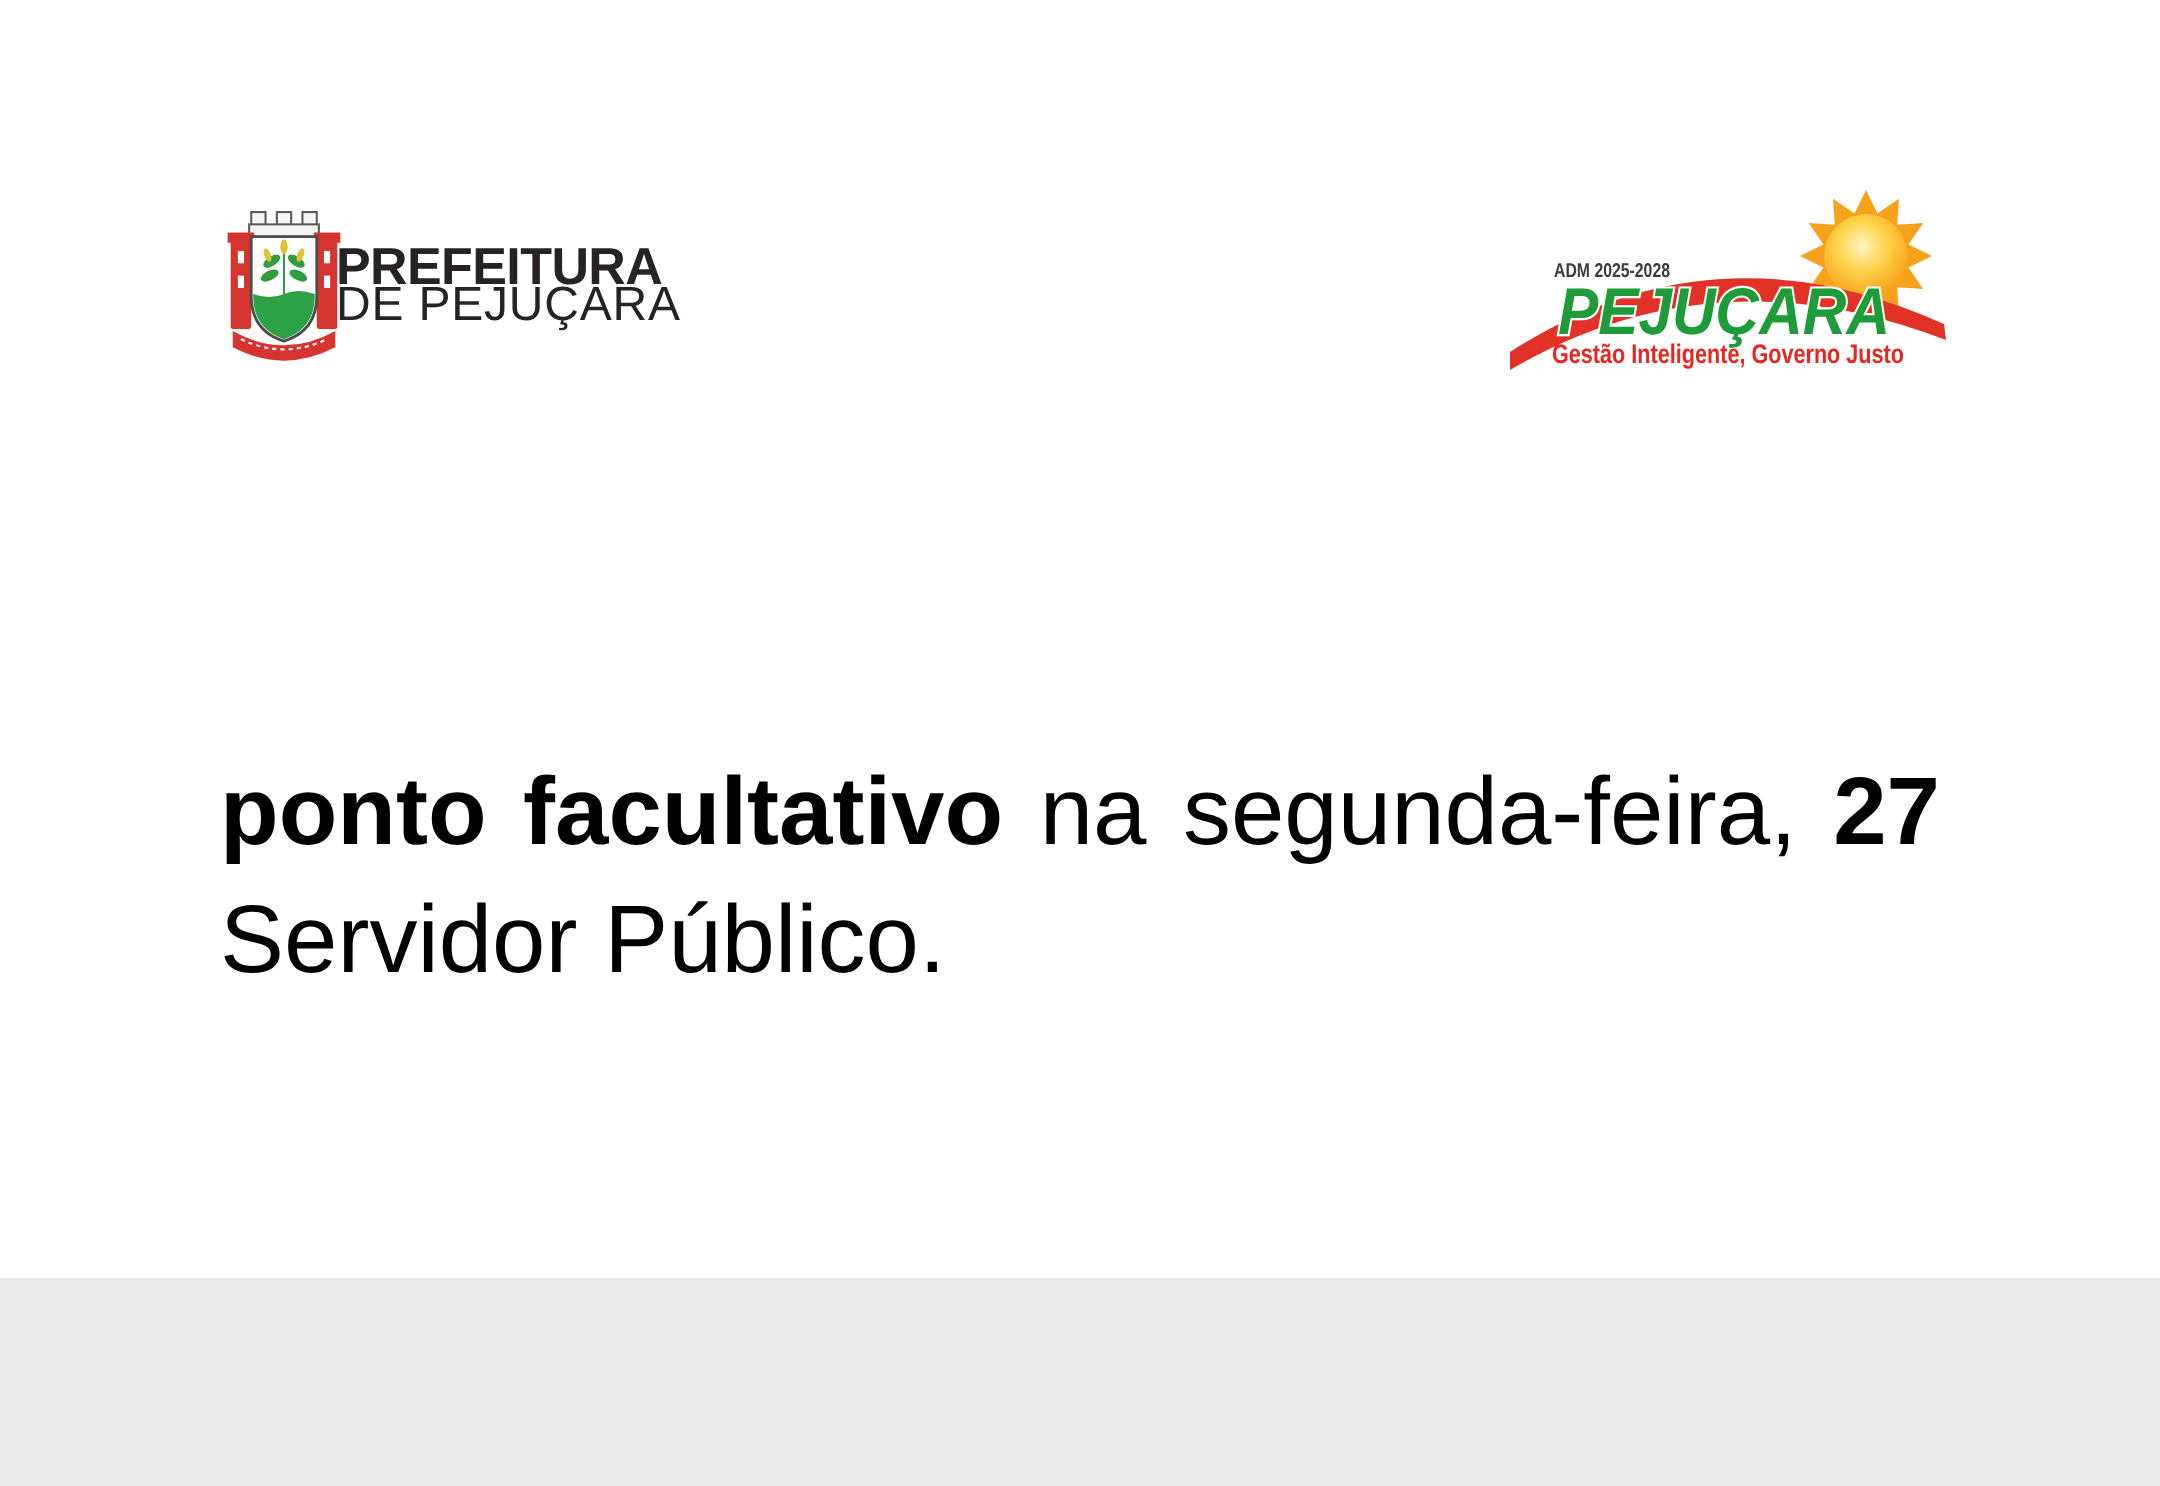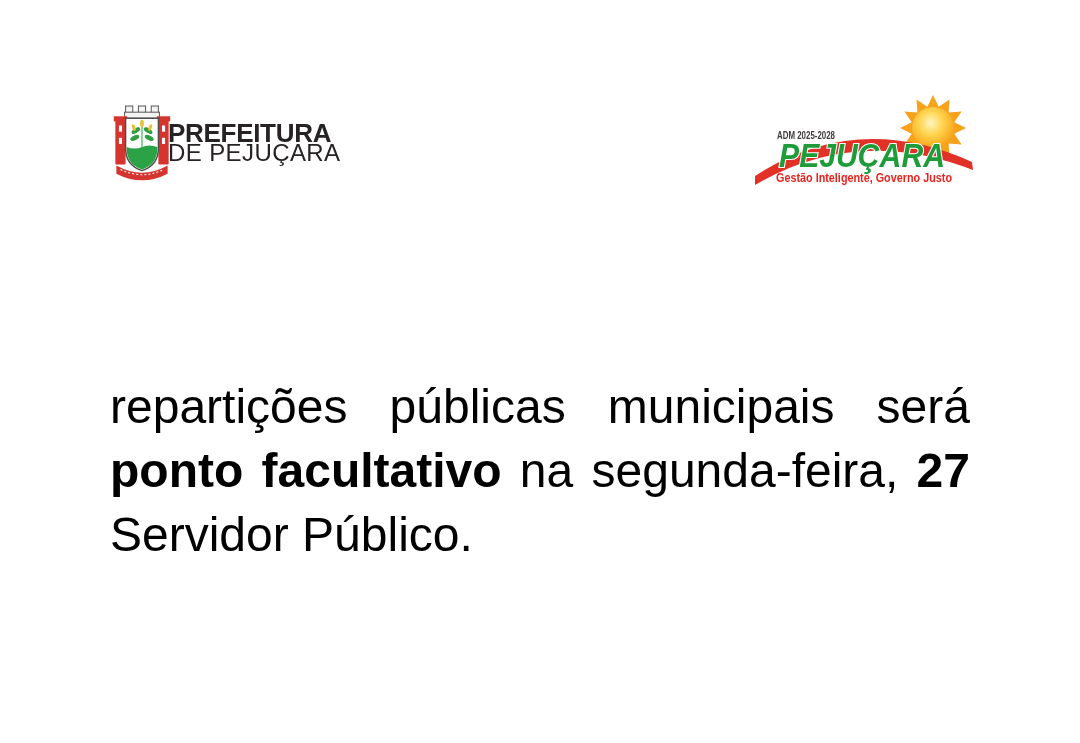--- a/index.html
+++ b/index.html
@@ -1,18 +1,18 @@
 <!DOCTYPE html>
 <html><head>
 <meta charset="utf-8">
 <style>
   html,body{margin:0;padding:0;background:#e9e9e9;}
   #canvas{
     position:relative;
-    width:1080px;height:743px;
+    width:1080px;height:639px;
     background:#ffffff;
     overflow:hidden;
     font-family:"Liberation Sans", sans-serif;
     margin:0 auto;
   }
   
   #crest{position:absolute;left:111px;top:105px;width:62px;height:82px;}
   .org-line1{
     position:absolute;left:168px;top:120px;
     font-size:26px;font-weight:700;color:#272324;
@@ -109,18 +109,17 @@
 
     <text x="25" y="53.5" font-size="10" font-weight="bold" fill="#3f3b3a" textLength="58" lengthAdjust="spacingAndGlyphs">ADM 2025-2028</text>
 
     <text x="27" y="82" font-size="33" font-weight="bold" font-style="italic" fill="#1f9c3a" stroke="#ffffff" stroke-width="2.2" paint-order="stroke" textLength="166" lengthAdjust="spacingAndGlyphs">PEJUÇARA</text>
 
     <text x="24" y="96.5" font-size="13.5" font-weight="bold" fill="#e8251f" textLength="176" lengthAdjust="spacingAndGlyphs">Gestão Inteligente, Governo Justo</text>
   </svg>
 
 
   <div class="body-text">
-    <div class="jline">repartições públicas municipais será</div>
     <div class="jline"><span class="b">ponto facultativo</span><span> na segunda-feira, </span><span class="b">27</span></div>
     <div class="lline">Servidor Público.</div>
   </div>
 
 </div>
 
 </body></html>

